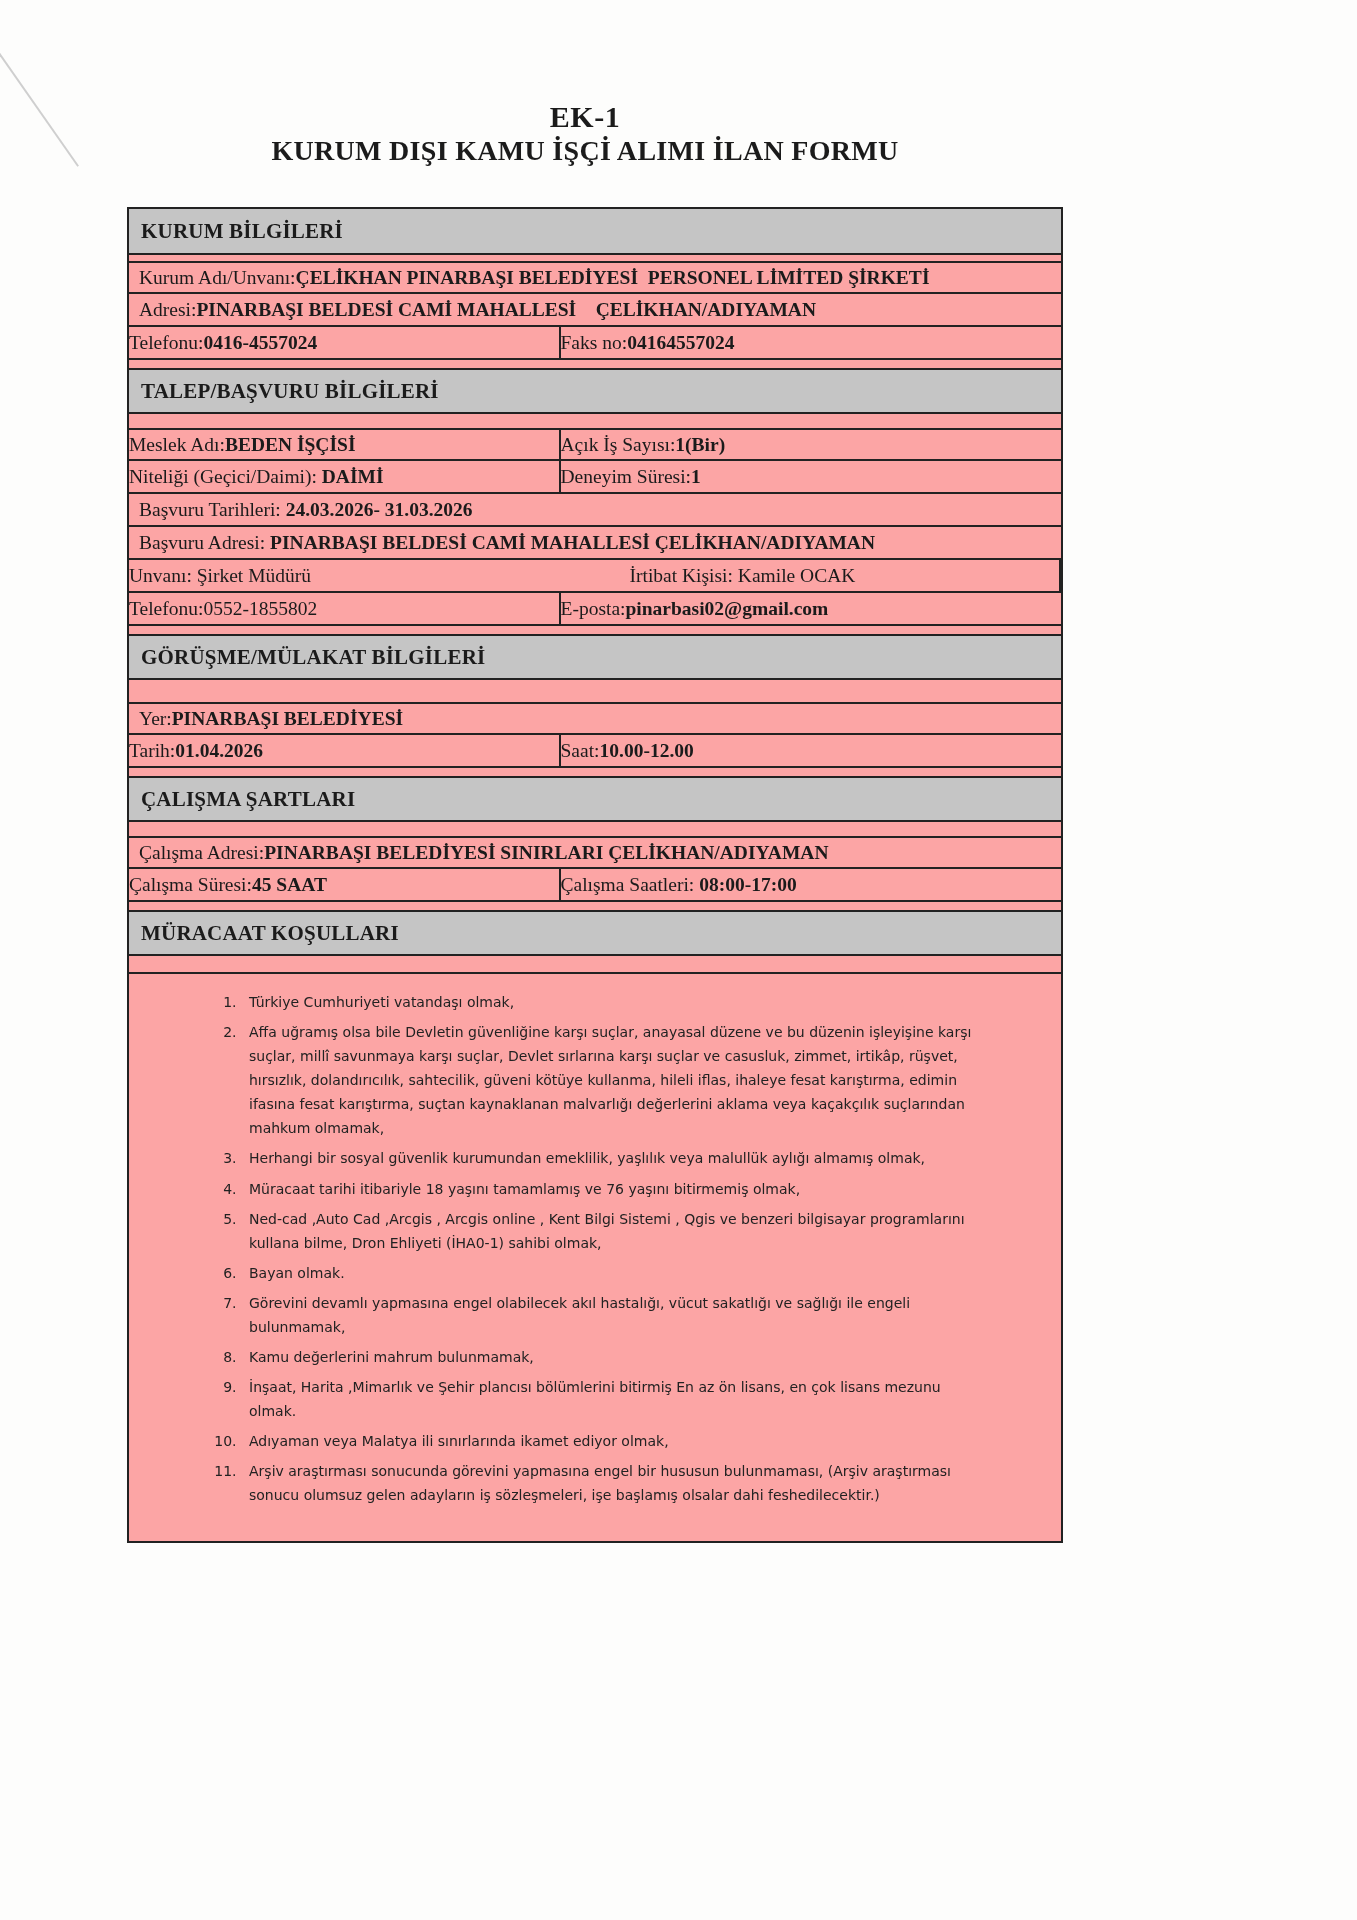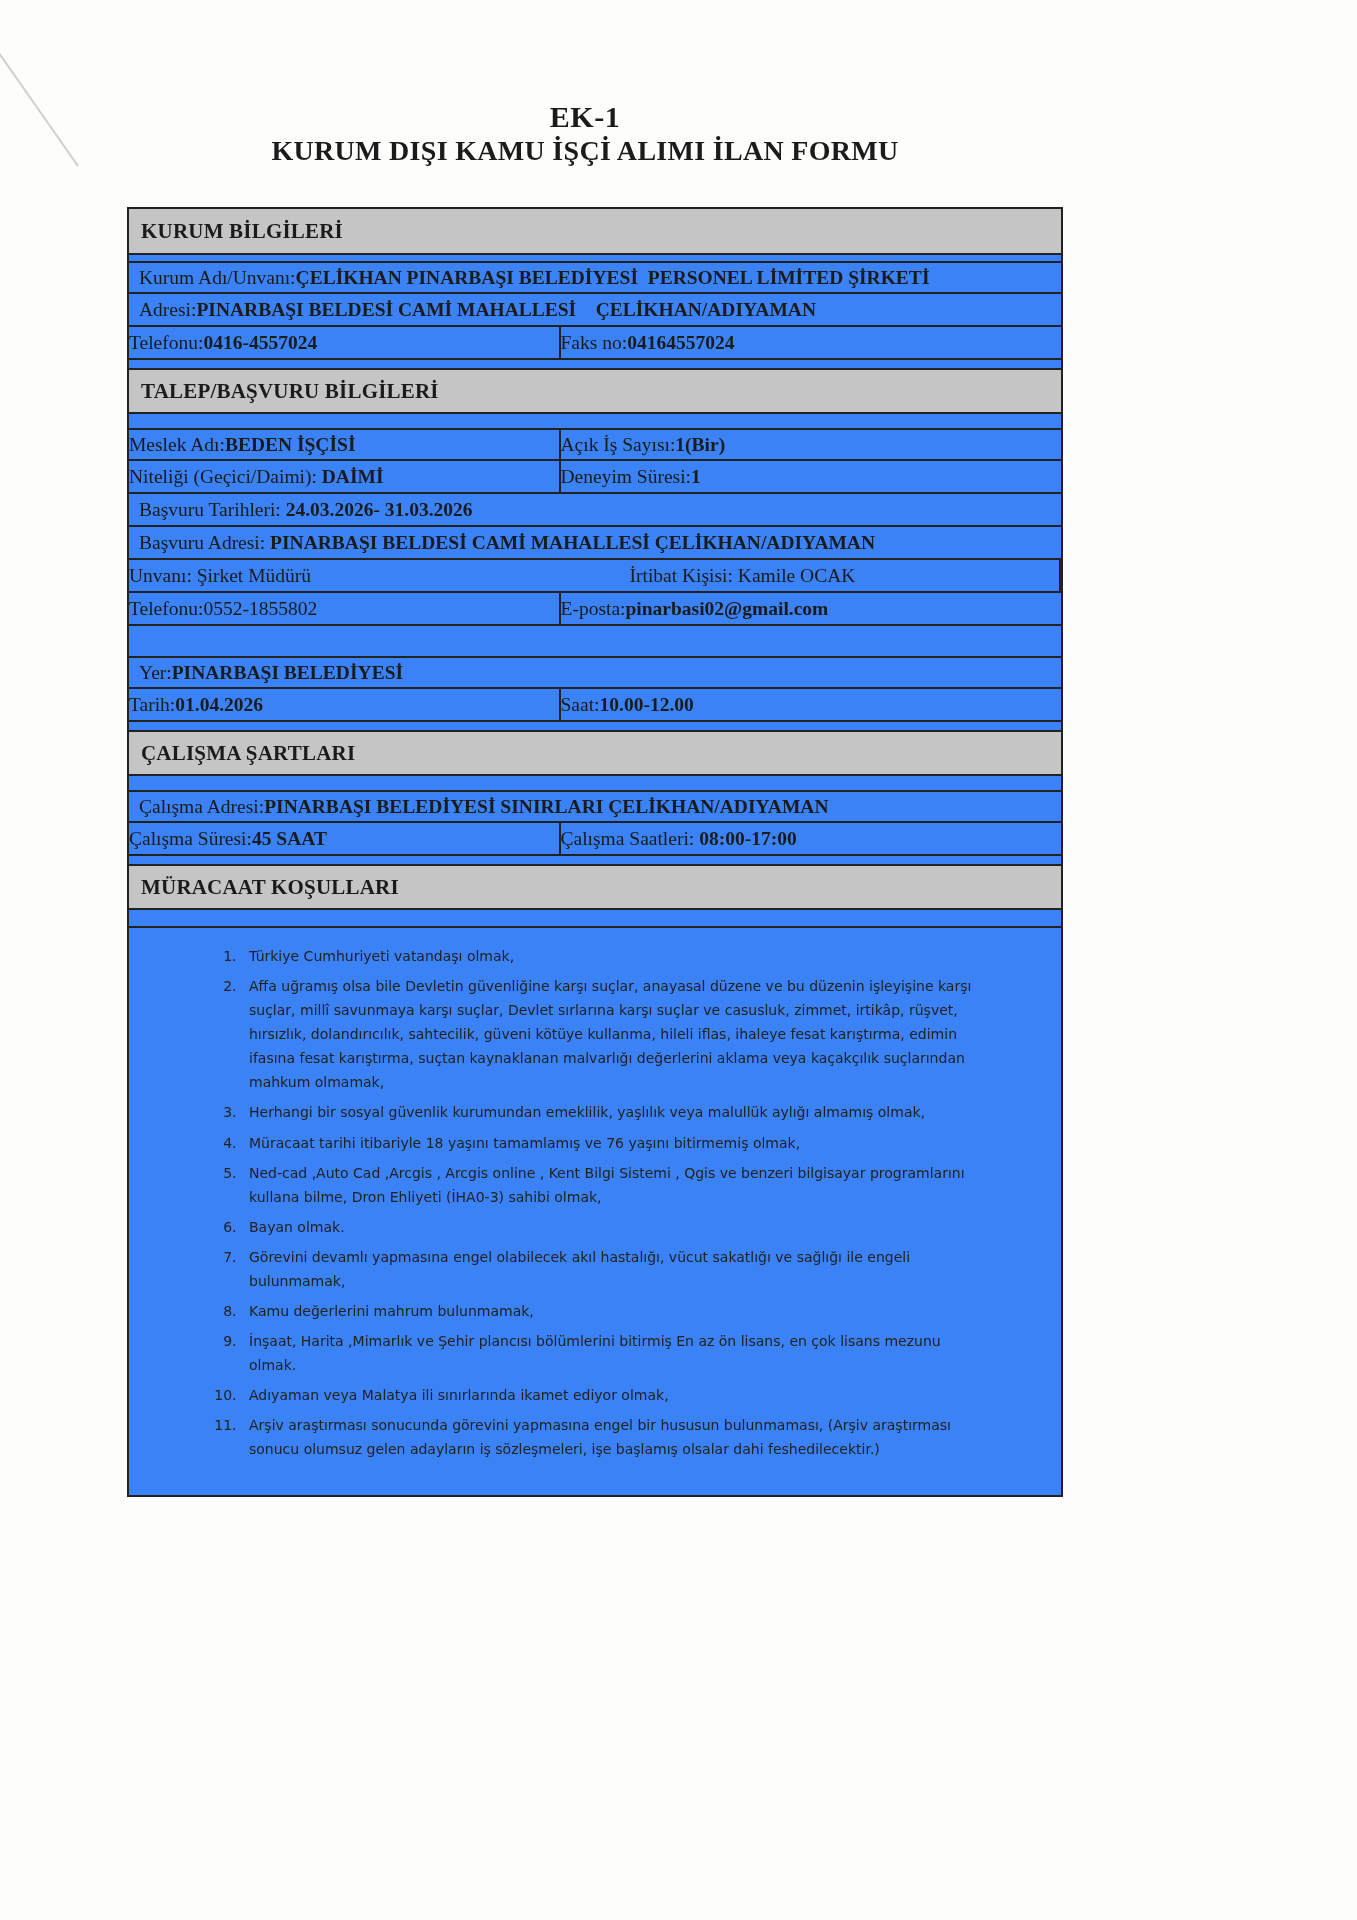--- a/index.html
+++ b/index.html
@@ -21,21 +21,21 @@
   .doc-header {
     width: 936px; margin-left: 117px; padding-top: 100px;
     text-align: center;
   }
   .doc-code { font-size: 30px; font-weight: bold; letter-spacing: 0.5px; }
   .doc-title { font-size: 28px; font-weight: bold; margin-top: 1px; letter-spacing: 0.3px; }
 
   .form-table {
     width: 936px; margin: 40px 0 0 127px;
     border: 2px solid #222;
-    background: #3b82f6;
+    background: #fca5a5;
   }
   .section-bar {
     height: 46px; background: #c5c5c5;
     display: flex; align-items: center;
     padding-left: 12px;
     font-size: 21px; font-weight: bold; letter-spacing: 0.2px;
     border-bottom: 2px solid #222;
   }
   .bt { border-top: 2px solid #222; }
   .gap6 { height: 6px; } .gap8 { height: 8px; } .gap14 { height: 14px; }
@@ -132,20 +132,21 @@
   <div class="row split">
     <div class="cell">
       <span>Telefonu:</span><span class="plain">0552-1855802</span>
     </div>
     <div class="cell right">
       <span>E-posta:</span><span class="val">pinarbasi02@gmail.com</span>
     </div>
   </div>
   <div class="gap8"></div>
 
+  <div class="section-bar bt">GÖRÜŞME/MÜLAKAT BİLGİLERİ</div>
   <div class="gap22"></div>
   <div class="row bt">
     <span>Yer:</span><span class="val">PINARBAŞI BELEDİYESİ</span>
   </div>
   <div class="row split">
     <div class="cell">
       <span>Tarih:</span><span class="val">01.04.2026</span>
     </div>
     <div class="cell right">
       <span>Saat:</span><span class="val">10.00-12.00</span>
@@ -169,21 +170,21 @@
   <div class="gap8"></div>
 
   <div class="section-bar bt">MÜRACAAT KOŞULLARI</div>
   <div class="gap16"></div>
   <div class="list-box bt">
     <ol>
       <li>Türkiye Cumhuriyeti vatandaşı olmak,</li>
       <li>Affa uğramış olsa bile Devletin güvenliğine karşı suçlar, anayasal düzene ve bu düzenin işleyişine  karşı suçlar, millî savunmaya karşı suçlar, Devlet sırlarına karşı suçlar ve casusluk, zimmet, irtikâp, rüşvet, hırsızlık, dolandırıcılık, sahtecilik, güveni kötüye kullanma, hileli iflas, ihaleye fesat karıştırma, edimin ifasına fesat karıştırma, suçtan kaynaklanan malvarlığı değerlerini aklama veya kaçakçılık suçlarından mahkum olmamak,</li>
       <li>Herhangi bir sosyal güvenlik kurumundan emeklilik, yaşlılık veya malullük aylığı almamış olmak,</li>
       <li>Müracaat tarihi itibariyle 18 yaşını tamamlamış ve 76 yaşını bitirmemiş olmak,</li>
-      <li>Ned-cad ,Auto Cad ,Arcgis , Arcgis online , Kent Bilgi Sistemi , Qgis  ve benzeri  bilgisayar programlarını  kullana bilme,  Dron Ehliyeti (İHA0-3) sahibi olmak,</li>
+      <li>Ned-cad ,Auto Cad ,Arcgis , Arcgis online , Kent Bilgi Sistemi , Qgis  ve benzeri  bilgisayar programlarını  kullana bilme,  Dron Ehliyeti (İHA0-1) sahibi olmak,</li>
       <li>Bayan olmak.</li>
       <li>Görevini devamlı yapmasına engel olabilecek akıl hastalığı, vücut sakatlığı ve sağlığı ile engeli bulunmamak,</li>
       <li>Kamu değerlerini mahrum bulunmamak,</li>
       <li>İnşaat, Harita ,Mimarlık ve Şehir plancısı  bölümlerini bitirmiş  En az  ön lisans, en çok lisans mezunu olmak.</li>
       <li>Adıyaman  veya  Malatya ili sınırlarında ikamet ediyor olmak,</li>
       <li>Arşiv araştırması sonucunda görevini yapmasına engel bir hususun bulunmaması, (Arşiv araştırması sonucu olumsuz gelen adayların iş sözleşmeleri, işe başlamış olsalar dahi feshedilecektir.)</li>
     </ol>
   </div>
 
 </div>

